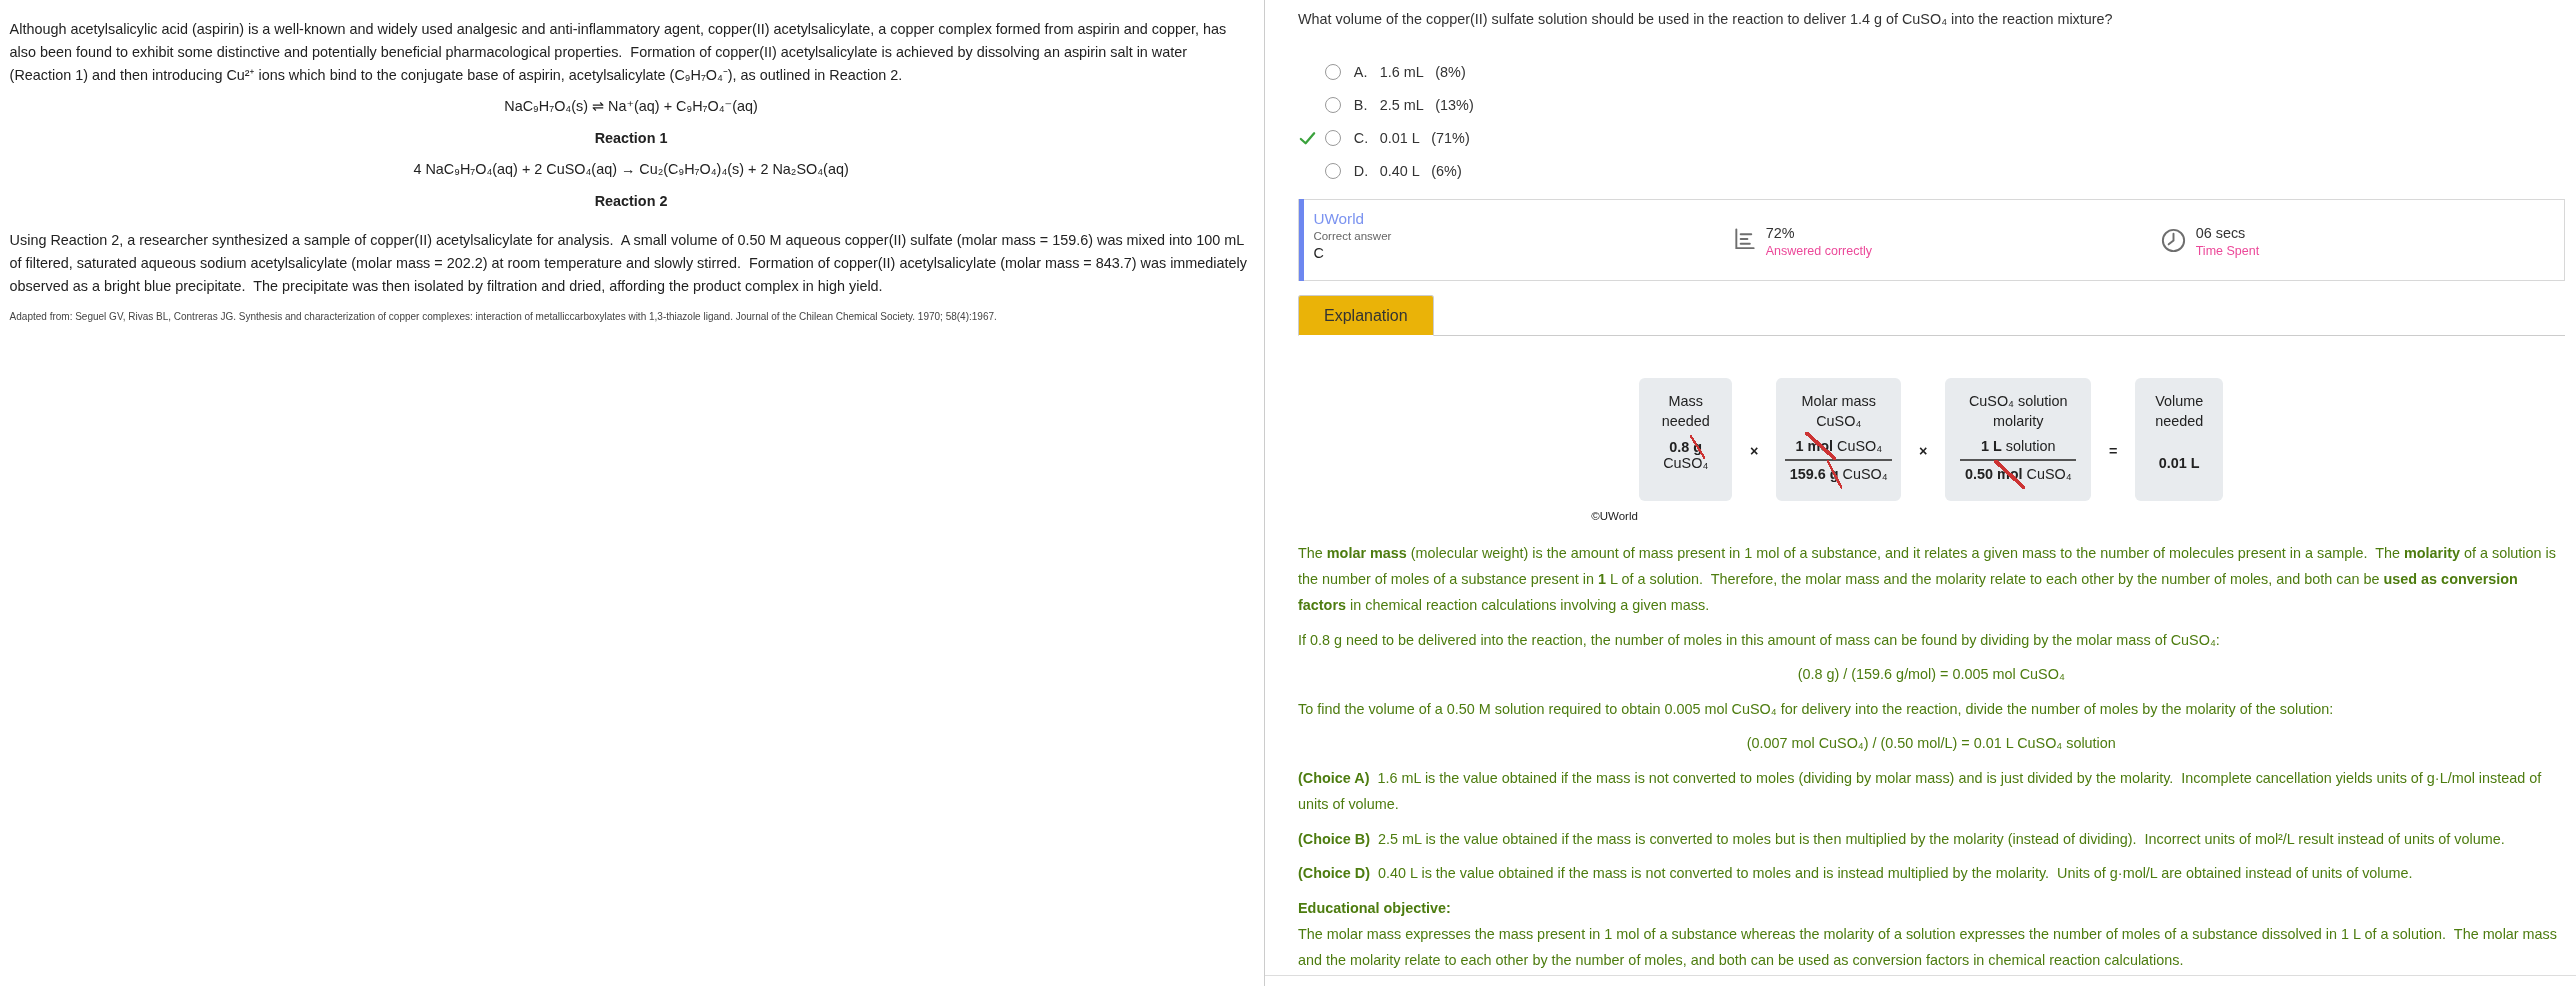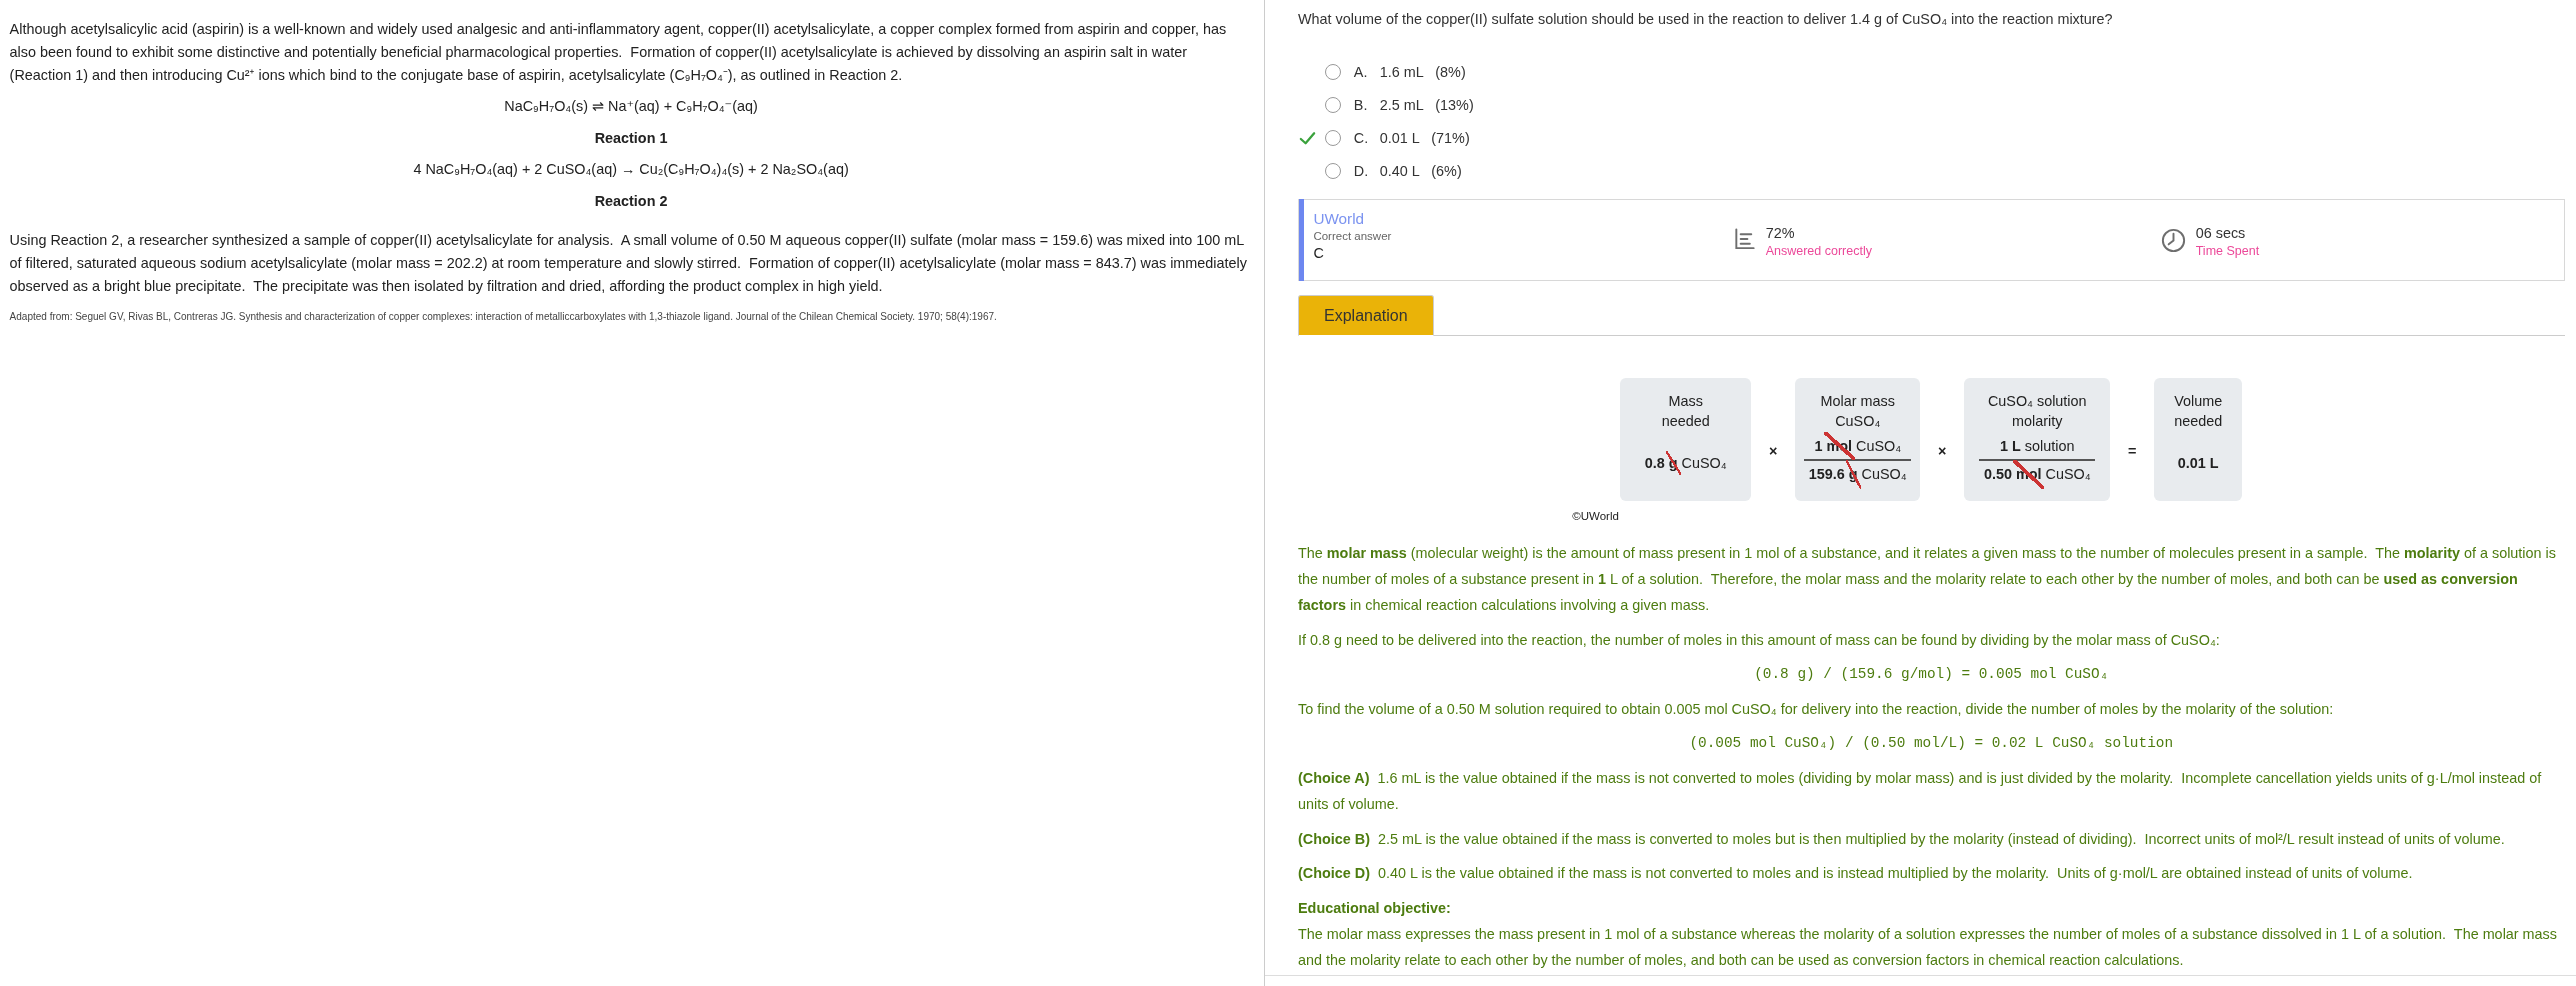--- a/index.html
+++ b/index.html
@@ -48,40 +48,40 @@
   .tab{display:inline-block;border:1px solid #ccc;border-bottom:1px solid #fff;
     margin-bottom:-1px;border-radius:2.9px 2.9px 0 0;padding:10.5px 25px;background:#eab308;
     font-size:16px;color:#333;cursor:default;}
 
   
   .figure{width:fit-content;margin:42px auto 0 auto;}
   .fig-row{display:flex;align-items:flex-start;}
   .fig-box{background:#e8ebee;border-radius:5.8px;height:123px;box-sizing:border-box;
     padding:12.5px 7.7px 13.4px;display:flex;flex-direction:column;align-items:center;
     text-align:center;font-size:14.4px;color:#222;}
-  .fig-box.w1{width:131px;}
+  .fig-box.w1{width:93px;}
   .fig-box.w2{width:125px;}
   .fig-box.w3{width:146px;}
   .fig-box.w4{width:88px;}
   .fig-title{white-space:pre-line;line-height:20px;}
   .fig-value{margin-top:auto;margin-bottom:17.3px;}
   .b{font-weight:700;}
   .frac{display:flex;flex-direction:column;align-items:center;margin-top:auto;margin-bottom:1.9px;}
   .frac-num,.frac-den{padding:1px 4.8px;line-height:21px;white-space:pre;}
   .frac-line{align-self:stretch;height:1.9px;background:#555;margin:1.9px 0;}
   .op{width:44px;text-align:center;margin-top:65px;font-weight:700;color:#222;}
   .strike{position:relative;display:inline-block;}
   .strike::after{content:"";position:absolute;left:-2.9px;right:-2.9px;top:-3.8px;bottom:-3.8px;
     background:linear-gradient(to top right,transparent 46%,#c33 46%,#c33 55%,transparent 55%);}
   .fig-credit{font-size:11.5px;color:#222;margin-top:8.6px;margin-left:-48px;}
 
   
   .exp{margin-top:18px;font-size:14.4px;line-height:26px;color:#4d7c0f;}
   .exp p{margin:0 0 8.6px 0;white-space:pre-wrap;}
-  .eq{text-align:center;font-family:Liberation Mono, monospace;}
+  .eq{text-align:center;}
   .edu-h{font-weight:700;margin-bottom:0 !important;}
   .bottom-rule{position:absolute;left:1265px;right:0;top:975px;border-top:1px solid #ddd;}
 
   svg{display:block;}
 </style>
 </head>
 <body>
 
 <div class="left-panel">
   <p class="passage-p">Although acetylsalicylic acid (aspirin) is a well-known and widely used analgesic and anti-inflammatory agent, copper(II) acetylsalicylate, a copper complex formed from aspirin and copper, has also been found to exhibit some distinctive and potentially beneficial pharmacological properties.  Formation of copper(II) acetylsalicylate is achieved by dissolving an aspirin salt in water (Reaction 1) and then introducing Cu²⁺ ions which bind to the conjugate base of aspirin, acetylsalicylate (C₉H₇O₄⁻), as outlined in Reaction 2.</p>
@@ -206,21 +206,21 @@
       </div>
     </div>
     <div class="fig-credit">©UWorld</div>
   </div>
 
   <div class="exp">
     <p><span>The </span><span class="b">molar mass</span><span> (molecular weight) is the amount of mass present in 1 mol of a substance, and it relates a given mass to the number of molecules present in a sample.  The </span><span class="b">molarity</span><span> of a solution is the number of moles of a substance present in </span><span class="b">1</span><span> L of a solution.  Therefore, the molar mass and the molarity relate to each other by the number of moles, and both can be </span><span class="b">used as conversion factors</span><span> in chemical reaction calculations involving a given mass.</span></p>
     <p><span>If 0.8 g need to be delivered into the reaction, the number of moles in this amount of mass can be found by dividing by the molar mass of CuSO₄:</span></p>
     <p class="eq">(0.8 g) / (159.6 g/mol) = 0.005 mol CuSO₄</p>
     <p><span>To find the volume of a 0.50 M solution required to obtain 0.005 mol CuSO₄ for delivery into the reaction, divide the number of moles by the molarity of the solution:</span></p>
-    <p class="eq">(0.005 mol CuSO₄) / (0.50 mol/L) = 0.02 L CuSO₄ solution</p>
+    <p class="eq">(0.007 mol CuSO₄) / (0.50 mol/L) = 0.01 L CuSO₄ solution</p>
     <p><span class="b">(Choice A)</span><span>  1.6 mL is the value obtained if the mass is not converted to moles (dividing by molar mass) and is just divided by the molarity.  Incomplete cancellation yields units of g·L/mol instead of units of volume.</span></p>
     <p><span class="b">(Choice B)</span><span>  2.5 mL is the value obtained if the mass is converted to moles but is then multiplied by the molarity (instead of dividing).  Incorrect units of mol²/L result instead of units of volume.</span></p>
     <p><span class="b">(Choice D)</span><span>  0.40 L is the value obtained if the mass is not converted to moles and is instead multiplied by the molarity.  Units of g·mol/L are obtained instead of units of volume.</span></p>
     <p class="edu-h">Educational objective:</p>
     <p><span>The molar mass expresses the mass present in 1 mol of a substance whereas the molarity of a solution expresses the number of moles of a substance dissolved in 1 L of a solution.  The molar mass and the molarity relate to each other by the number of moles, and both can be used as conversion factors in chemical reaction calculations.</span></p>
   </div>
 </div>
 
 <div class="bottom-rule"></div>
 

